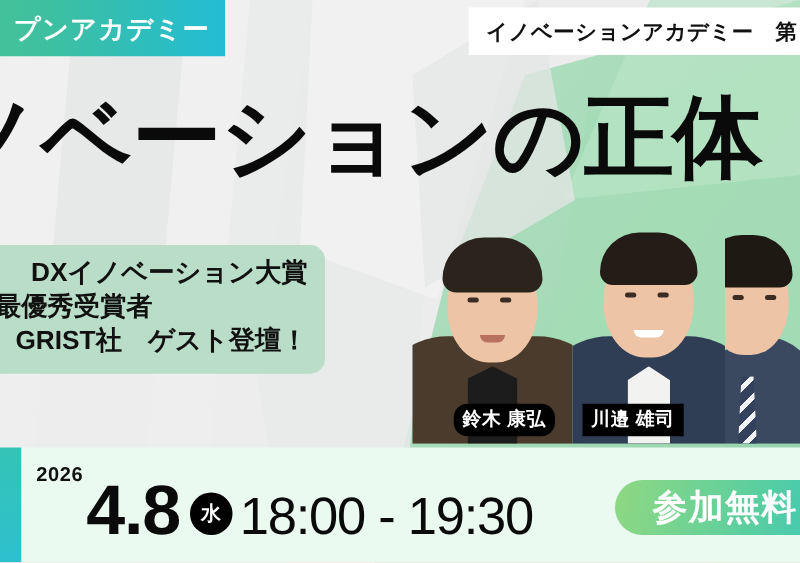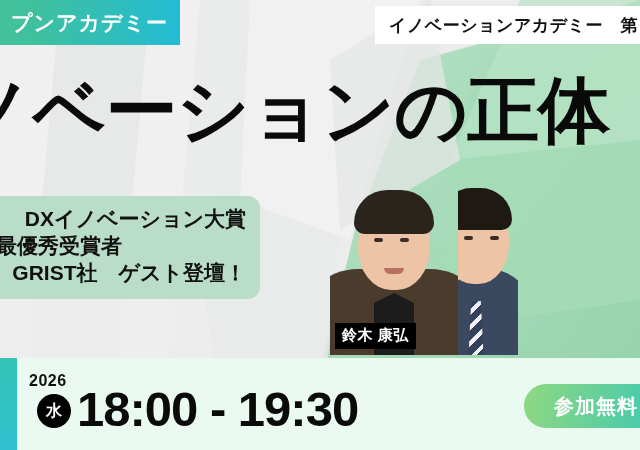--- a/index.html
+++ b/index.html
@@ -213,21 +213,21 @@
     bottom: 6px;
     background: #000000;
     color: #ffffff;
     font-size: 15px;
     font-weight: bold;
     padding: 3px 7px 4px 7px;
     white-space: nowrap;
     letter-spacing: 0.5px;
     z-index: 9;
   }
-  .np1 { left: 5px; }
+  .np1 { left: 33px; border-radius: 11px; }
   .np2 { left: 8px; }
   .np3 { left: 10px; }
 
   
   .date-bar {
     position: absolute;
     left: 0;
     bottom: 0;
     width: 640px;
     height: 92px;
@@ -276,43 +276,43 @@
     background: #000000;
     color: #ffffff;
     font-size: 16px;
     font-weight: bold;
     display: flex;
     align-items: center;
     justify-content: center;
     margin: 0 6px 22px 8px;
   }
   .time {
-    font-size: 49px;
-    font-weight: bold;
+    font-size: 42px;
+    font-weight: normal;
     color: #0a0a0a;
     line-height: 1;
     margin-bottom: 16px;
     letter-spacing: -1px;
     white-space: nowrap;
   }
   .free-pill {
     position: absolute;
     right: -24px;
     bottom: 22px;
     height: 44px;
     padding: 0 26px 0 30px;
     border-radius: 22px;
     background: linear-gradient(100deg, #8fd882 0%, #5ecf9e 60%, #3ec9b4 100%);
     display: flex;
     align-items: center;
     z-index: 11;
   }
   .free-pill-label {
     color: #ffffff;
-    font-size: 20px;
+    font-size: 28px;
     font-weight: bold;
     letter-spacing: 1px;
     white-space: nowrap;
   }
 </style>
 </head>
 <body>
 
 <div id="banner">
 
@@ -356,20 +356,33 @@
         <div class="head" style="top:38px;width:72px;height:92px;"></div>
         <div class="hair" style="top:30px;width:80px;height:44px;background:#2b241d;"></div>
         <div class="eye" style="left:44px;top:78px;"></div>
         <div class="eye" style="left:70px;top:78px;"></div>
         <div class="mouth" style="top:108px;"></div>
         <div style="position:absolute;left:50%;transform:translateX(-50%);bottom:0;width:40px;height:62px;background:#1c1c1c;clip-path:polygon(0 16%,50% 0,100% 16%,100% 100%,0 100%);"></div>
       </div>
       <div class="name-plate np1">鈴木 康弘</div>
     </div>
 
+    <div class="speaker sp2">
+      <div class="photo">
+        <div class="shoulders" style="background:#2f3d55;"></div>
+        <div class="neck" style="bottom:74px;"></div>
+        <div class="head" style="top:34px;width:72px;height:92px;"></div>
+        <div class="hair" style="top:26px;width:78px;height:42px;background:#241d17;"></div>
+        <div class="eye" style="left:42px;top:74px;"></div>
+        <div class="eye" style="left:68px;top:74px;"></div>
+        <div class="mouth" style="top:104px;width:24px;background:#ffffff;"></div>
+        <div class="shirt"></div>
+      </div>
+      <div class="name-plate np2">川邉 雄司</div>
+    </div>
 
     <div class="speaker sp3">
       <div class="photo">
         <div class="shoulders" style="background:#3a4860;"></div>
         <div class="neck" style="bottom:74px;left:30%;"></div>
         <div class="head" style="top:36px;left:30%;width:66px;height:88px;"></div>
         <div class="hair" style="top:28px;left:30%;width:72px;height:42px;background:#1f1914;"></div>
         <div class="eye" style="left:6px;top:76px;"></div>
         <div class="eye" style="left:32px;top:76px;"></div>
         <div class="tie" style="left:30%;"></div>
@@ -381,20 +394,21 @@
   <div class="callout">
     <div class="callout-line">DXイノベーション大賞</div>
     <div class="callout-line center">最優秀受賞者</div>
     <div class="callout-line">GRIST社　ゲスト登壇！</div>
   </div>
 
   <div class="date-bar">
     <div class="date-accent"></div>
     <div class="date-inner">
       <span class="year">2026</span>
+      <span class="daymonth">4.8</span>
       <span class="dow-badge">水</span>
       <span class="time">18:00 - 19:30</span>
     </div>
     <div class="free-pill">
       <span class="free-pill-label">参加無料</span>
     </div>
   </div>
 
 </div>
 

